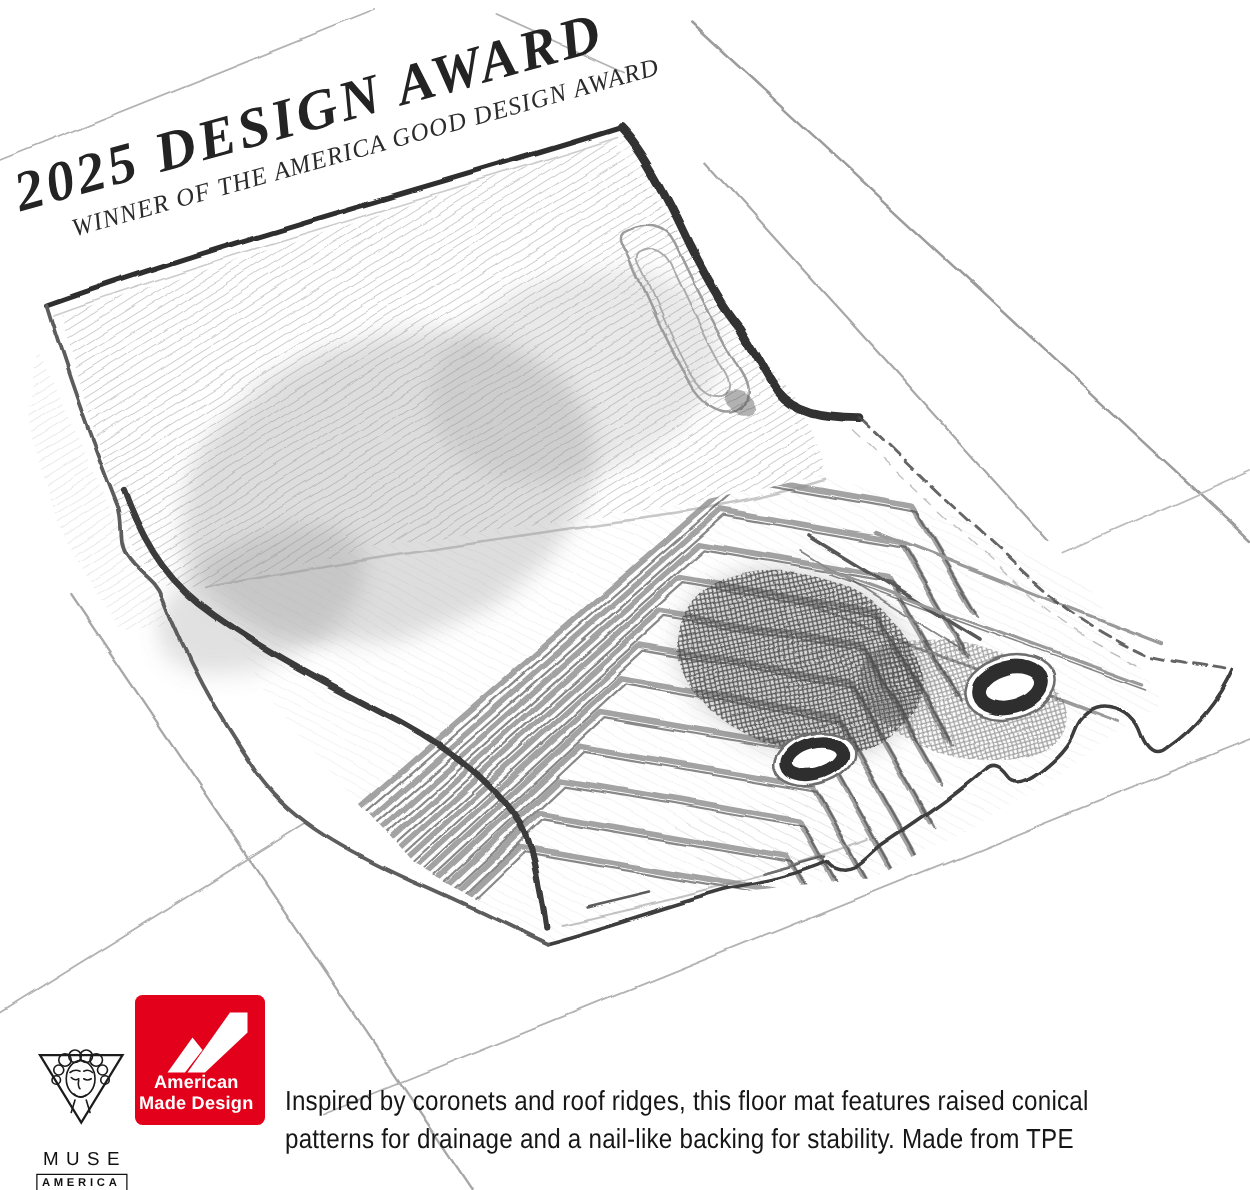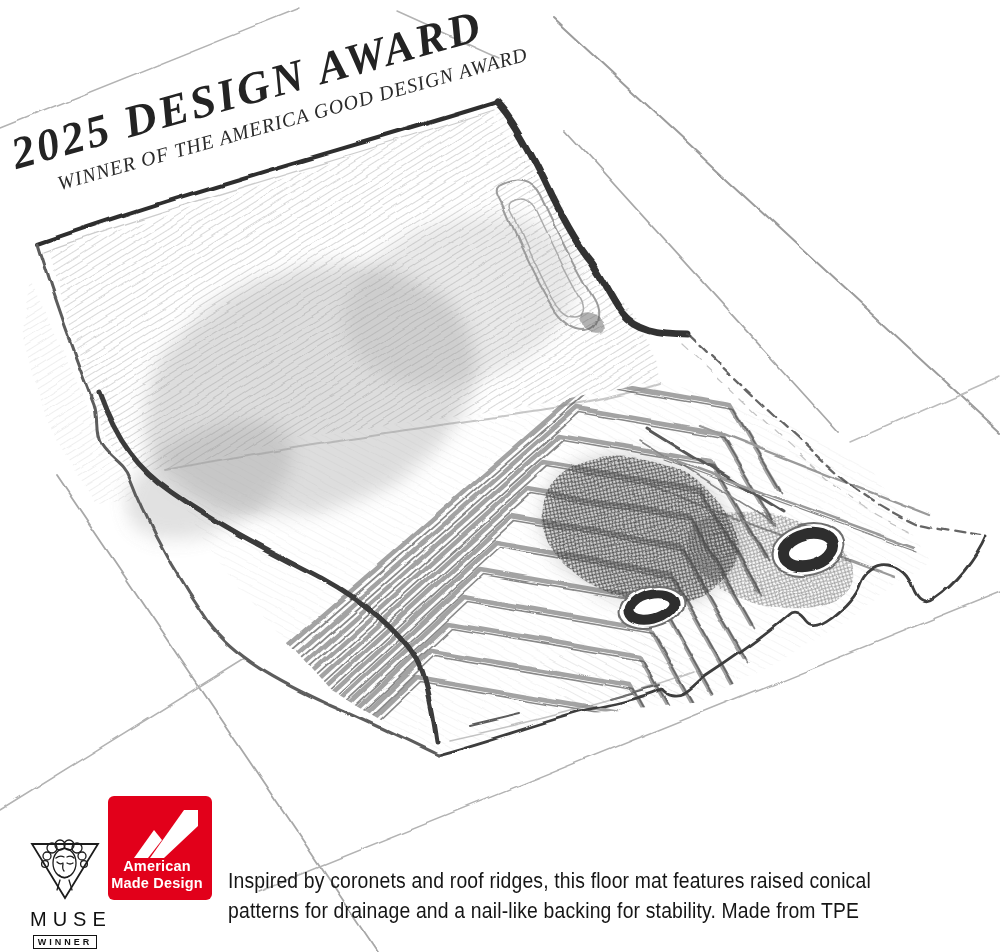--- a/index.html
+++ b/index.html
@@ -8,21 +8,21 @@
   .sketch-svg{position:absolute;left:0;top:0;width:1000px;height:952px;}
   
   .award{position:absolute;left:16px;top:128px;width:600px;transform:rotate(-15.5deg);
          transform-origin:0 50%;z-index:3;color:#232323;}
   .award-title{font-family:cursive;font-style:italic;font-weight:600;font-size:45px;
                letter-spacing:3px;white-space:nowrap;}
   .award-sub{font-family:cursive;font-style:italic;font-weight:500;font-size:20px;
              letter-spacing:1px;white-space:nowrap;padding-left:36px;margin-top:3px;color:#2b2b2b;}
   
   .muse{position:absolute;left:24px;top:836px;width:82px;text-align:center;color:#111;z-index:3;}
-  .muse-word{font-size:20px;font-weight:500;letter-spacing:6px;margin-top:2px;padding-left:6px;}
+  .muse-word{font-size:15px;font-weight:500;letter-spacing:6px;margin-top:12px;padding-left:6px;}
   .muse-design{display:inline-block;font-size:9px;font-weight:700;letter-spacing:3px;
                border:1.6px solid #111;padding:1px 4px;margin-top:3px;}
   .muse-awards{font-size:12px;font-weight:500;letter-spacing:4.5px;margin-top:3px;padding-left:4px;
                font-family:"DejaVu Sans Mono",monospace;}
   .agd{position:absolute;left:108px;top:796px;width:104px;height:104px;background:#e2001a;
        border-radius:6px;z-index:3;}
   .agd svg{position:absolute;top:6px;right:6px;}
   .agd-text{position:absolute;left:0;right:6px;bottom:8px;text-align:center;color:#fff;
             font-weight:700;font-size:14.5px;line-height:17px;letter-spacing:0.2px;}
   .caption{position:absolute;left:228px;top:866px;width:860px;color:#161616;font-size:22px;
@@ -177,21 +177,21 @@
       <circle cx="18" cy="28" r="3.4"></circle>
         <circle cx="57" cy="28" r="3.4"></circle>
       <ellipse cx="37.5" cy="27" rx="11.5" ry="14.5"></ellipse>
       <path d="M30,26 q3,3 6,1 M40,27 q3,2 6,0"></path>
       <path d="M29,22 q4,-3 8,-1 M40,21 q4,-2 7,1"></path>
       <path d="M36,28 q-1,5 1,7"></path>
       <path d="M32,39 q5,5 10,1"></path>
       <path d="M33,44 L30,54 M42,44 L45,54"></path>
     </svg>
     <div class="muse-word">MUSE</div>
-    <div><span class="muse-design">WINNER</span></div>
+    <div><span class="muse-design">AMERICA</span></div>
     <div class="muse-awards">AWARDS</div>
   </div>
 
   <div class="agd">
     <svg width="92" height="62" viewBox="0 0 92 62">
       <polygon points="36,56 70,8 84,8 84,24 50,56" fill="#ffffff"></polygon>
       <polygon points="20,56 40,28 48,38 34,56" fill="#ffffff"></polygon>
     </svg>
     <div class="agd-text">
       <div>American</div>

